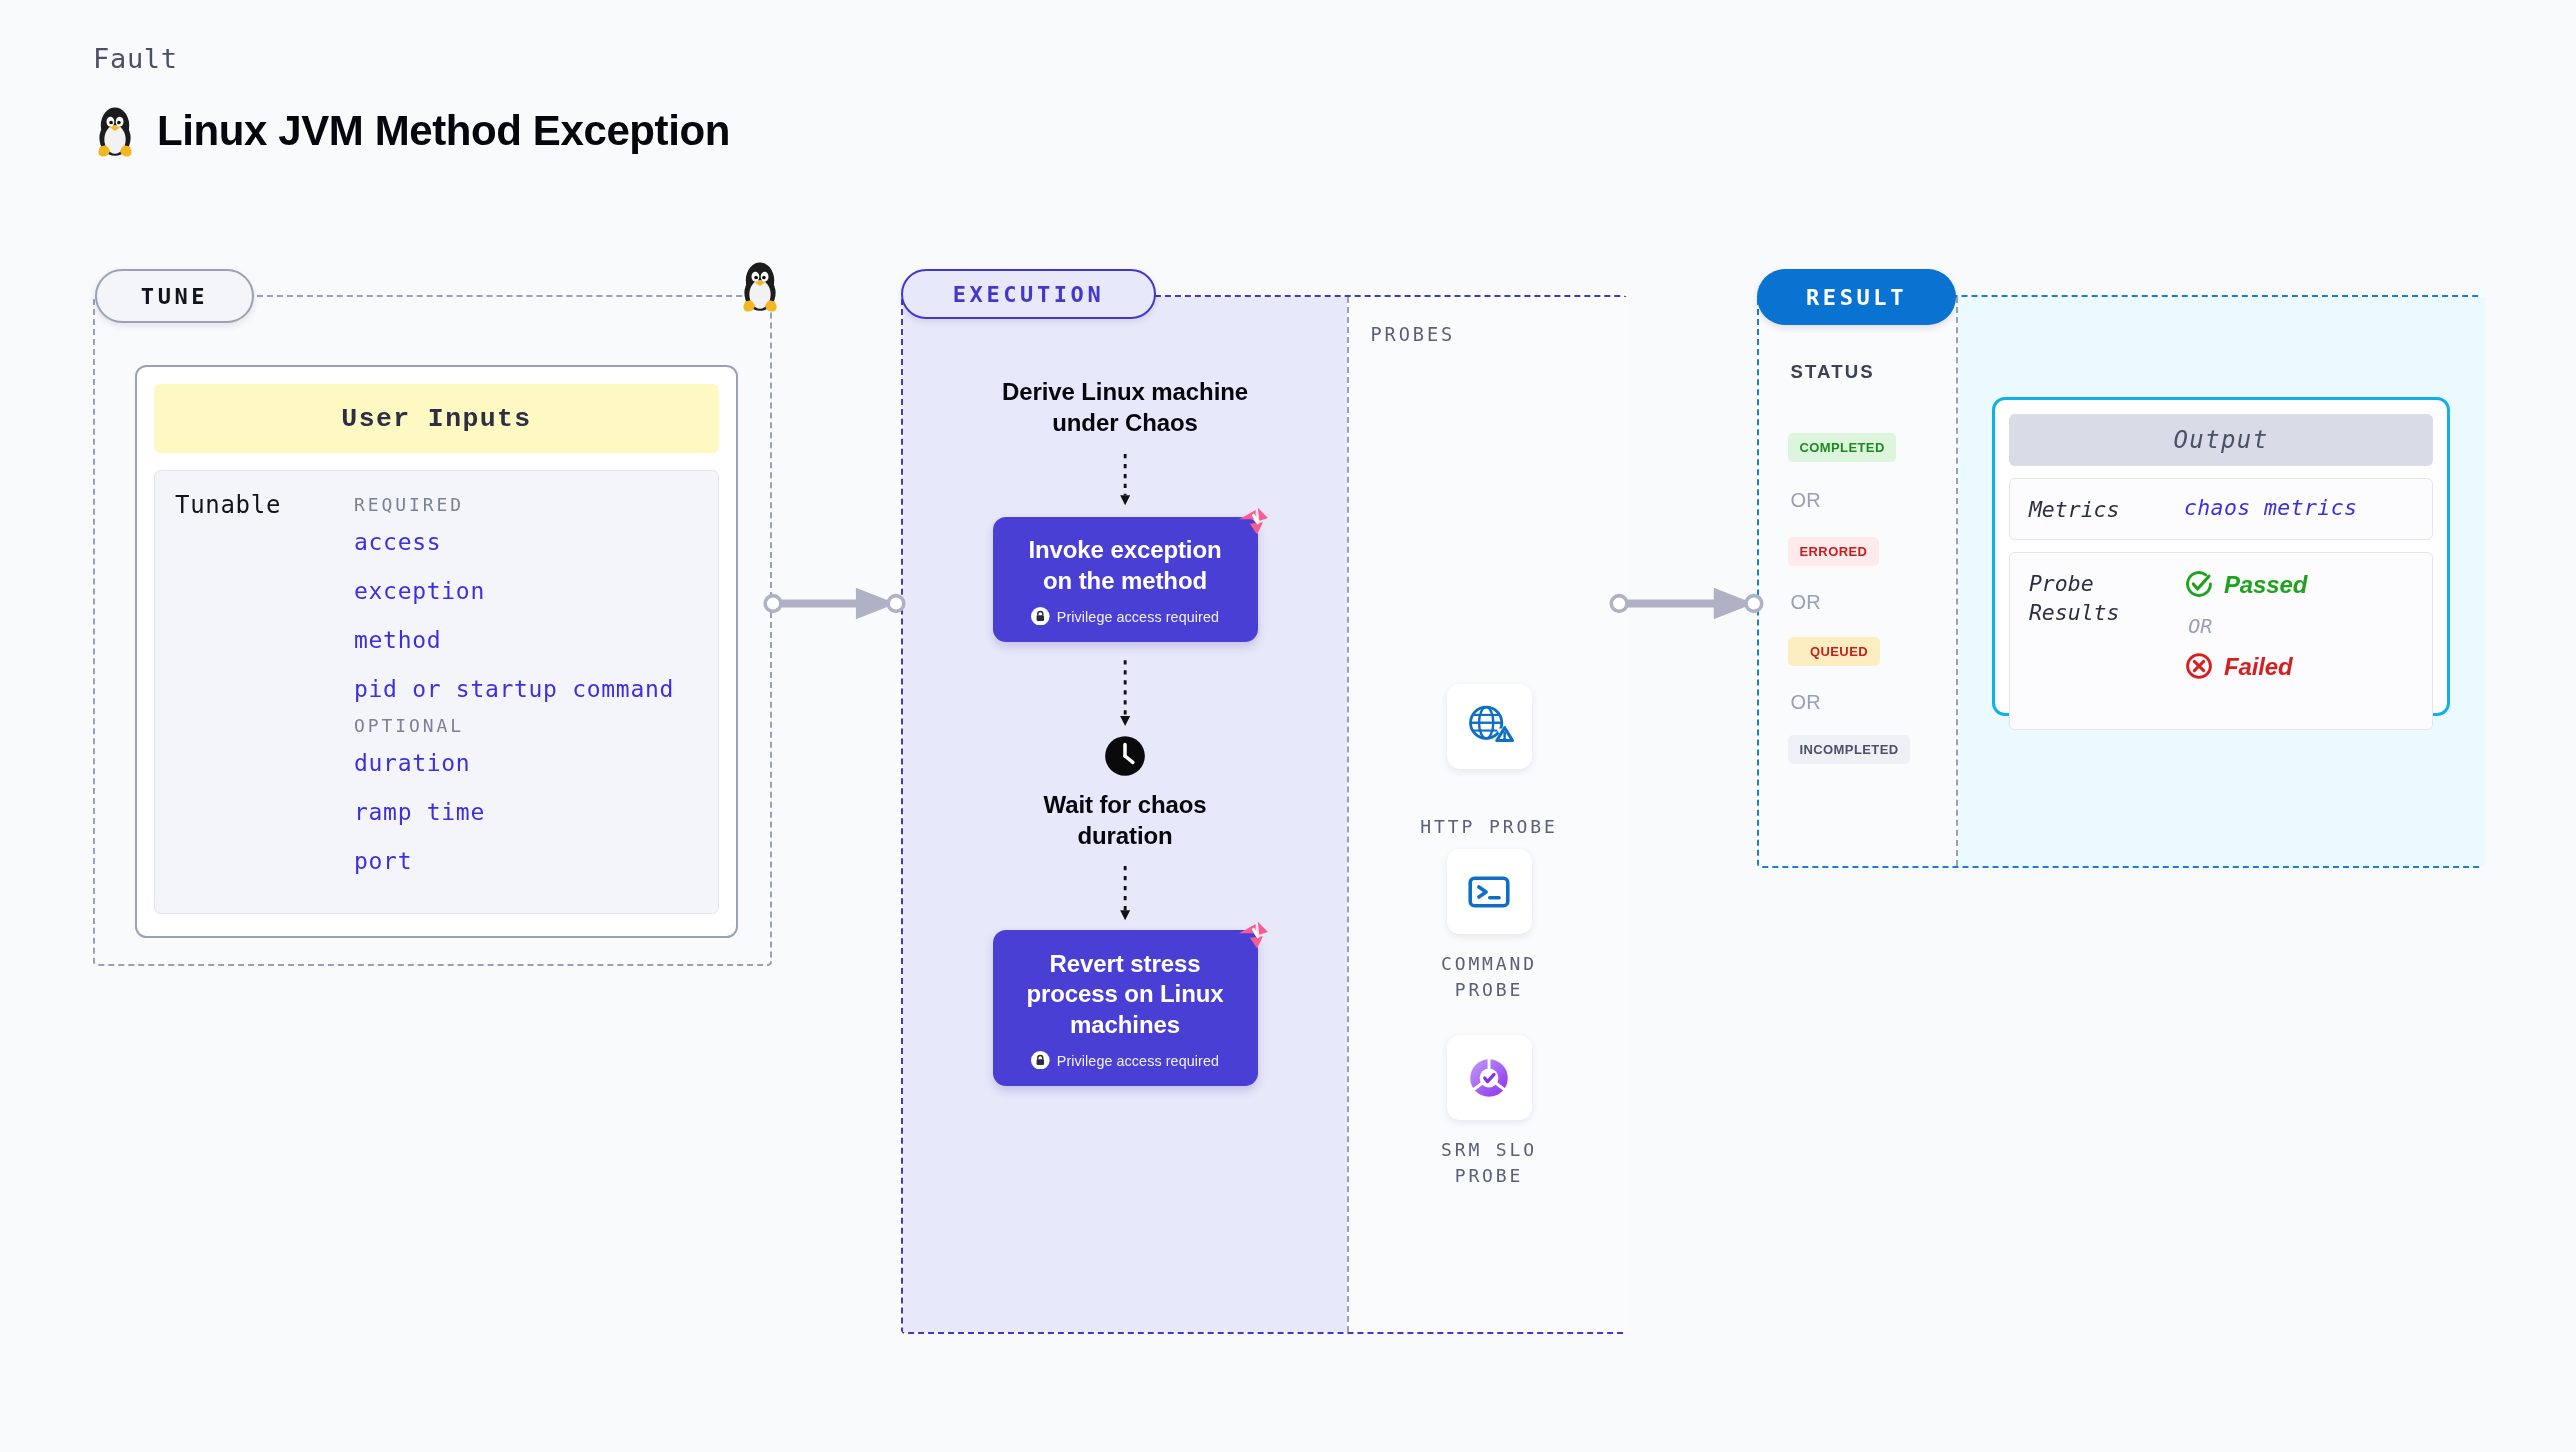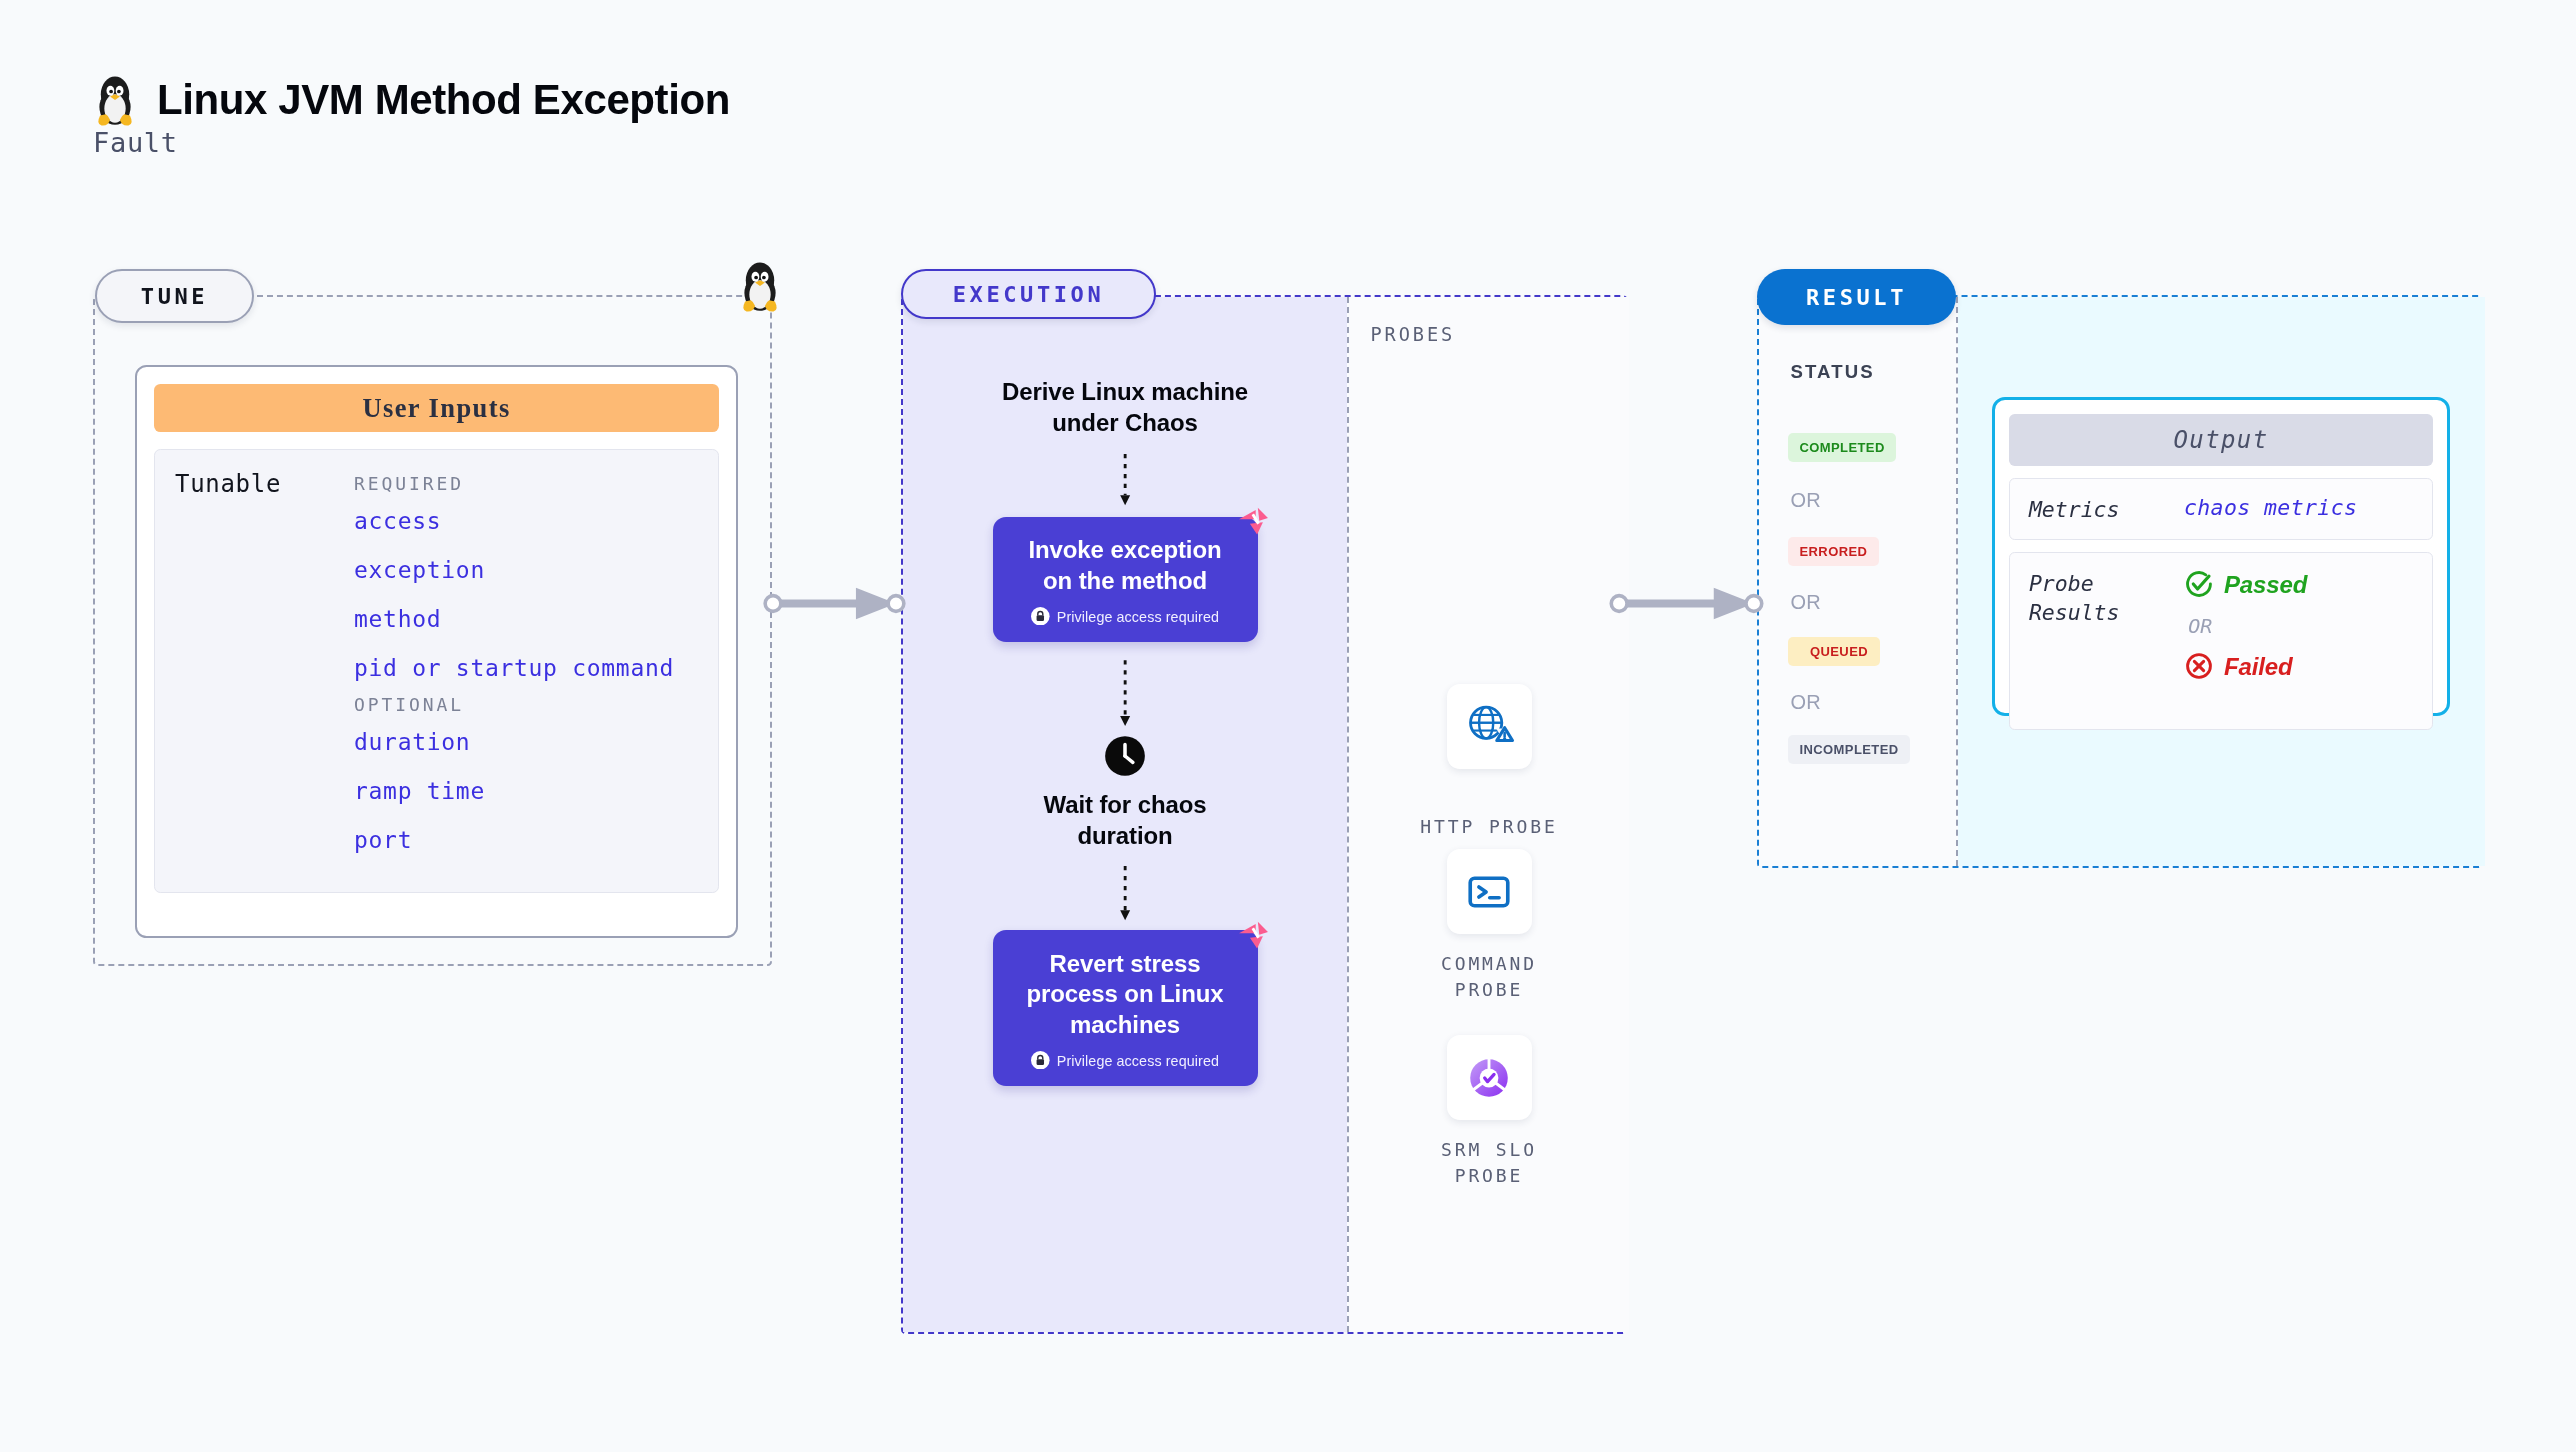--- a/index.html
+++ b/index.html
@@ -50,23 +50,23 @@
   
   #tune-box {
     position: absolute; left: 93px; top: 295px; width: 679px; height: 671px;
     border: 2.1px dashed #9aa0b5; border-radius: 4.3px; background: transparent;
   }
   #user-inputs-card {
     position: absolute; left: 135px; top: 365px; width: 603px; height: 573px;
     background: #ffffff; border: 2.1px solid #9aa0b5; border-radius: 11.5px;
   }
   #user-inputs-header {
-    margin: 17px; height: 48px; background: #fdba74; border-radius: 6.4px;
+    margin: 17px; height: 69px; background: #fef9c3; border-radius: 6.4px;
     display: flex; align-items: center; justify-content: center;
-    font-family: Liberation Serif, serif; font-size: 26.5px;
+    font-family: Liberation Mono, monospace; font-size: 26.5px;
     font-weight: 700; color: #2b3042; letter-spacing: 1.4px;
   }
   #tunable-panel {
     margin: 0 17px 17px 17px; height: 444px; background: #f4f5fa;
     border: 1.4px solid #e3e5ee; border-radius: 6.4px;
     display: flex; padding: 20px 0 0 20px;
   }
   #tunable-label {
     font-family: "DejaVu Sans Mono", monospace; font-size: 24px;
     color: #11141d; width: 179px; flex: none; letter-spacing: 0.7px;
@@ -219,38 +219,38 @@
   #conn-0 { left: 763px; top: 582px; }
   #conn-1 { left: 1609px; top: 582px; }
 
   
   #tux-marker { position: absolute; left: 738px; top: 259px; z-index: 25; }
 </style>
 </head>
 <body>
 
 <div id="header">
+  <div id="fault-label">Fault</div>
   <div id="title-row">
     <span>
       <svg class="tux" width="44" height="54" viewBox="0 0 62 76">
         <ellipse cx="31" cy="30" rx="20" ry="25" fill="#1c1c1c"></ellipse>
         <ellipse cx="31" cy="48" rx="22" ry="25" fill="#1c1c1c"></ellipse>
         <ellipse cx="31" cy="50" rx="15" ry="20" fill="#f2f2f2"></ellipse>
         <ellipse cx="24.5" cy="25" rx="5.5" ry="7" fill="#fff"></ellipse>
         <ellipse cx="37.5" cy="25" rx="5.5" ry="7" fill="#fff"></ellipse>
         <circle cx="25.5" cy="26" r="2.6" fill="#111"></circle>
         <circle cx="36.5" cy="26" r="2.6" fill="#111"></circle>
         <path d="M24 33 L31 38 L38 33 L31 30 Z" fill="#f5b721"></path>
         <path d="M10 60 Q4 72 12 74 Q22 75 24 66 Q22 60 18 58 Z" fill="#f5b721"></path>
         <path d="M52 60 Q58 72 50 74 Q40 75 38 66 Q40 60 44 58 Z" fill="#f5b721"></path>
       </svg>
     </span>
     <span id="page-title">Linux JVM Method Exception</span>
   </div>
-  <div id="fault-label">Fault</div>
 </div>
 
 <div id="tune-box"></div>
 <div class="pill" id="tune-pill">TUNE</div>
 
 <div id="tux-marker">
   <svg class="tux" width="44" height="54" viewBox="0 0 62 76">
     <ellipse cx="31" cy="30" rx="20" ry="25" fill="#1c1c1c"></ellipse>
     <ellipse cx="31" cy="48" rx="22" ry="25" fill="#1c1c1c"></ellipse>
     <ellipse cx="31" cy="50" rx="15" ry="20" fill="#f2f2f2"></ellipse>

